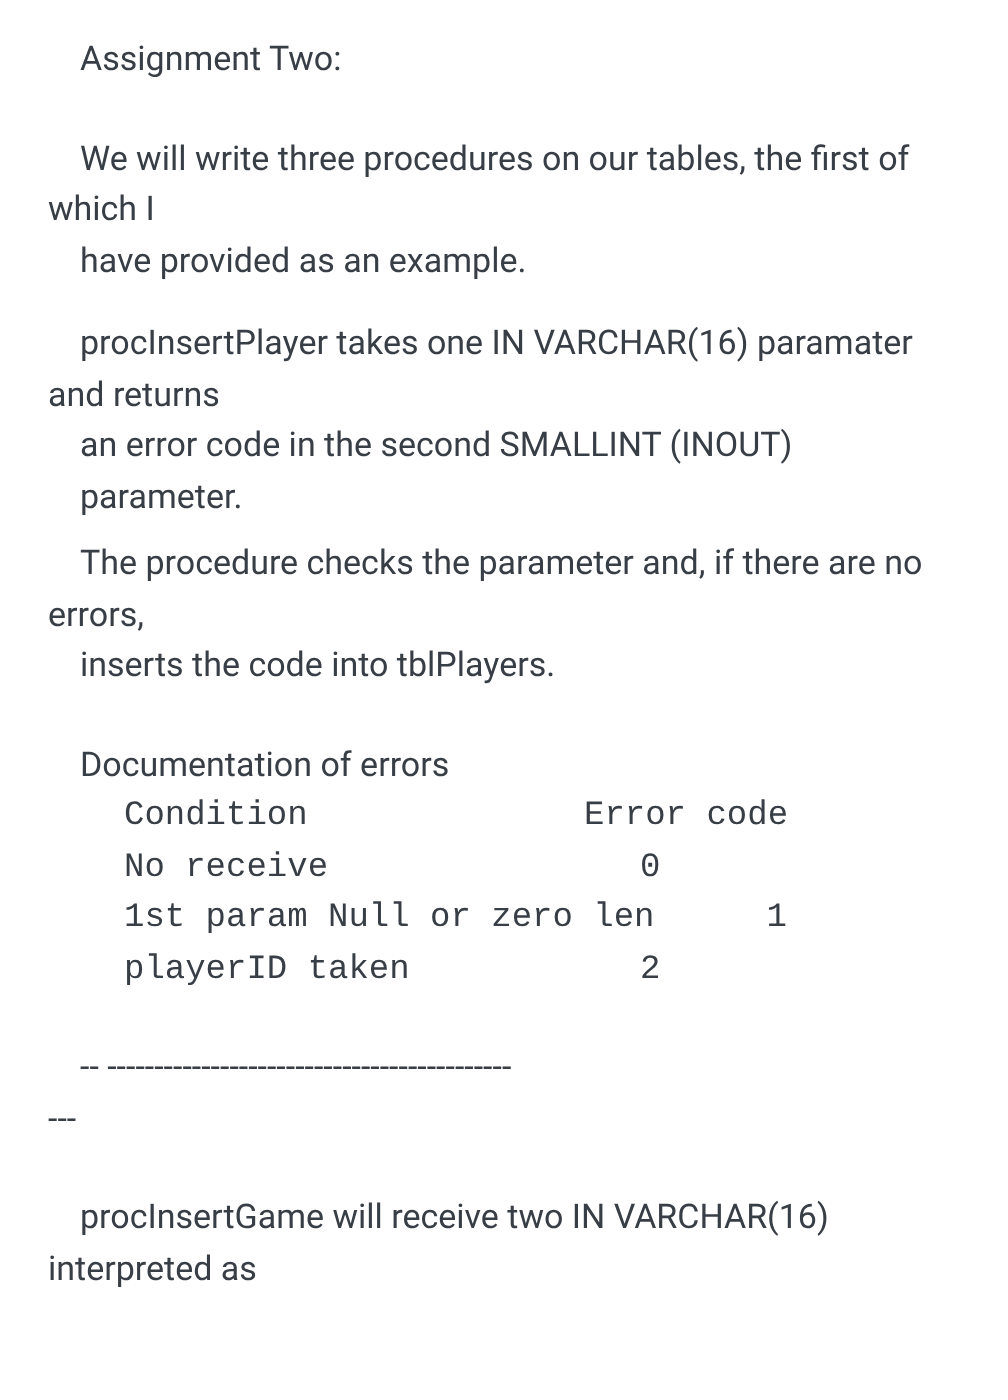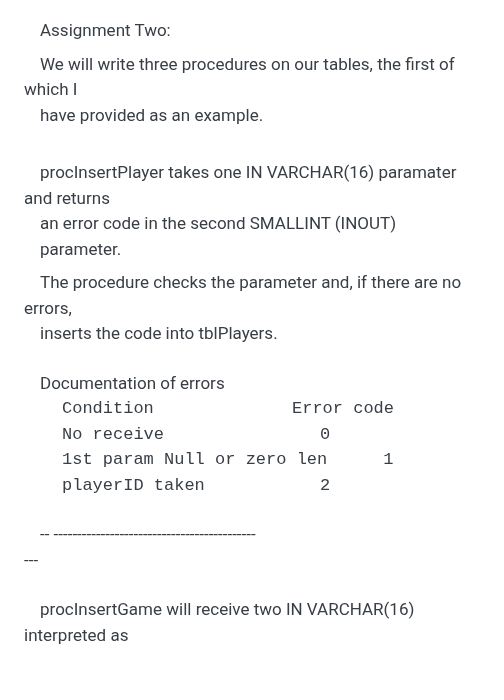--- a/index.html
+++ b/index.html
@@ -29,23 +29,23 @@
     .col-left {
       min-width: 230px;
     }
     .col-right {
       text-align: left;
     }
   </style>
 </head>
 <body>
 <div>
-<div class="indent" style="margin-bottom:8px">Assignment Two:</div>
+<div class="indent" style="margin-bottom:24px">Assignment Two:</div>
 
-<div style="margin-bottom:32px">
+<div style="margin-bottom:16px">
   <div style="text-indent:16px">We will write three procedures on our tables, the first of which I</div>
   <div class="indent">have provided as an example.</div>
 </div>
 
 <div style="margin-bottom:8px">
   <div style="text-indent:16px">procInsertPlayer takes one IN VARCHAR(16) paramater and returns</div>
   <div class="indent">an error code in the second SMALLINT (INOUT) parameter.</div>
 </div>
 
 <div style="margin-bottom:24px">

